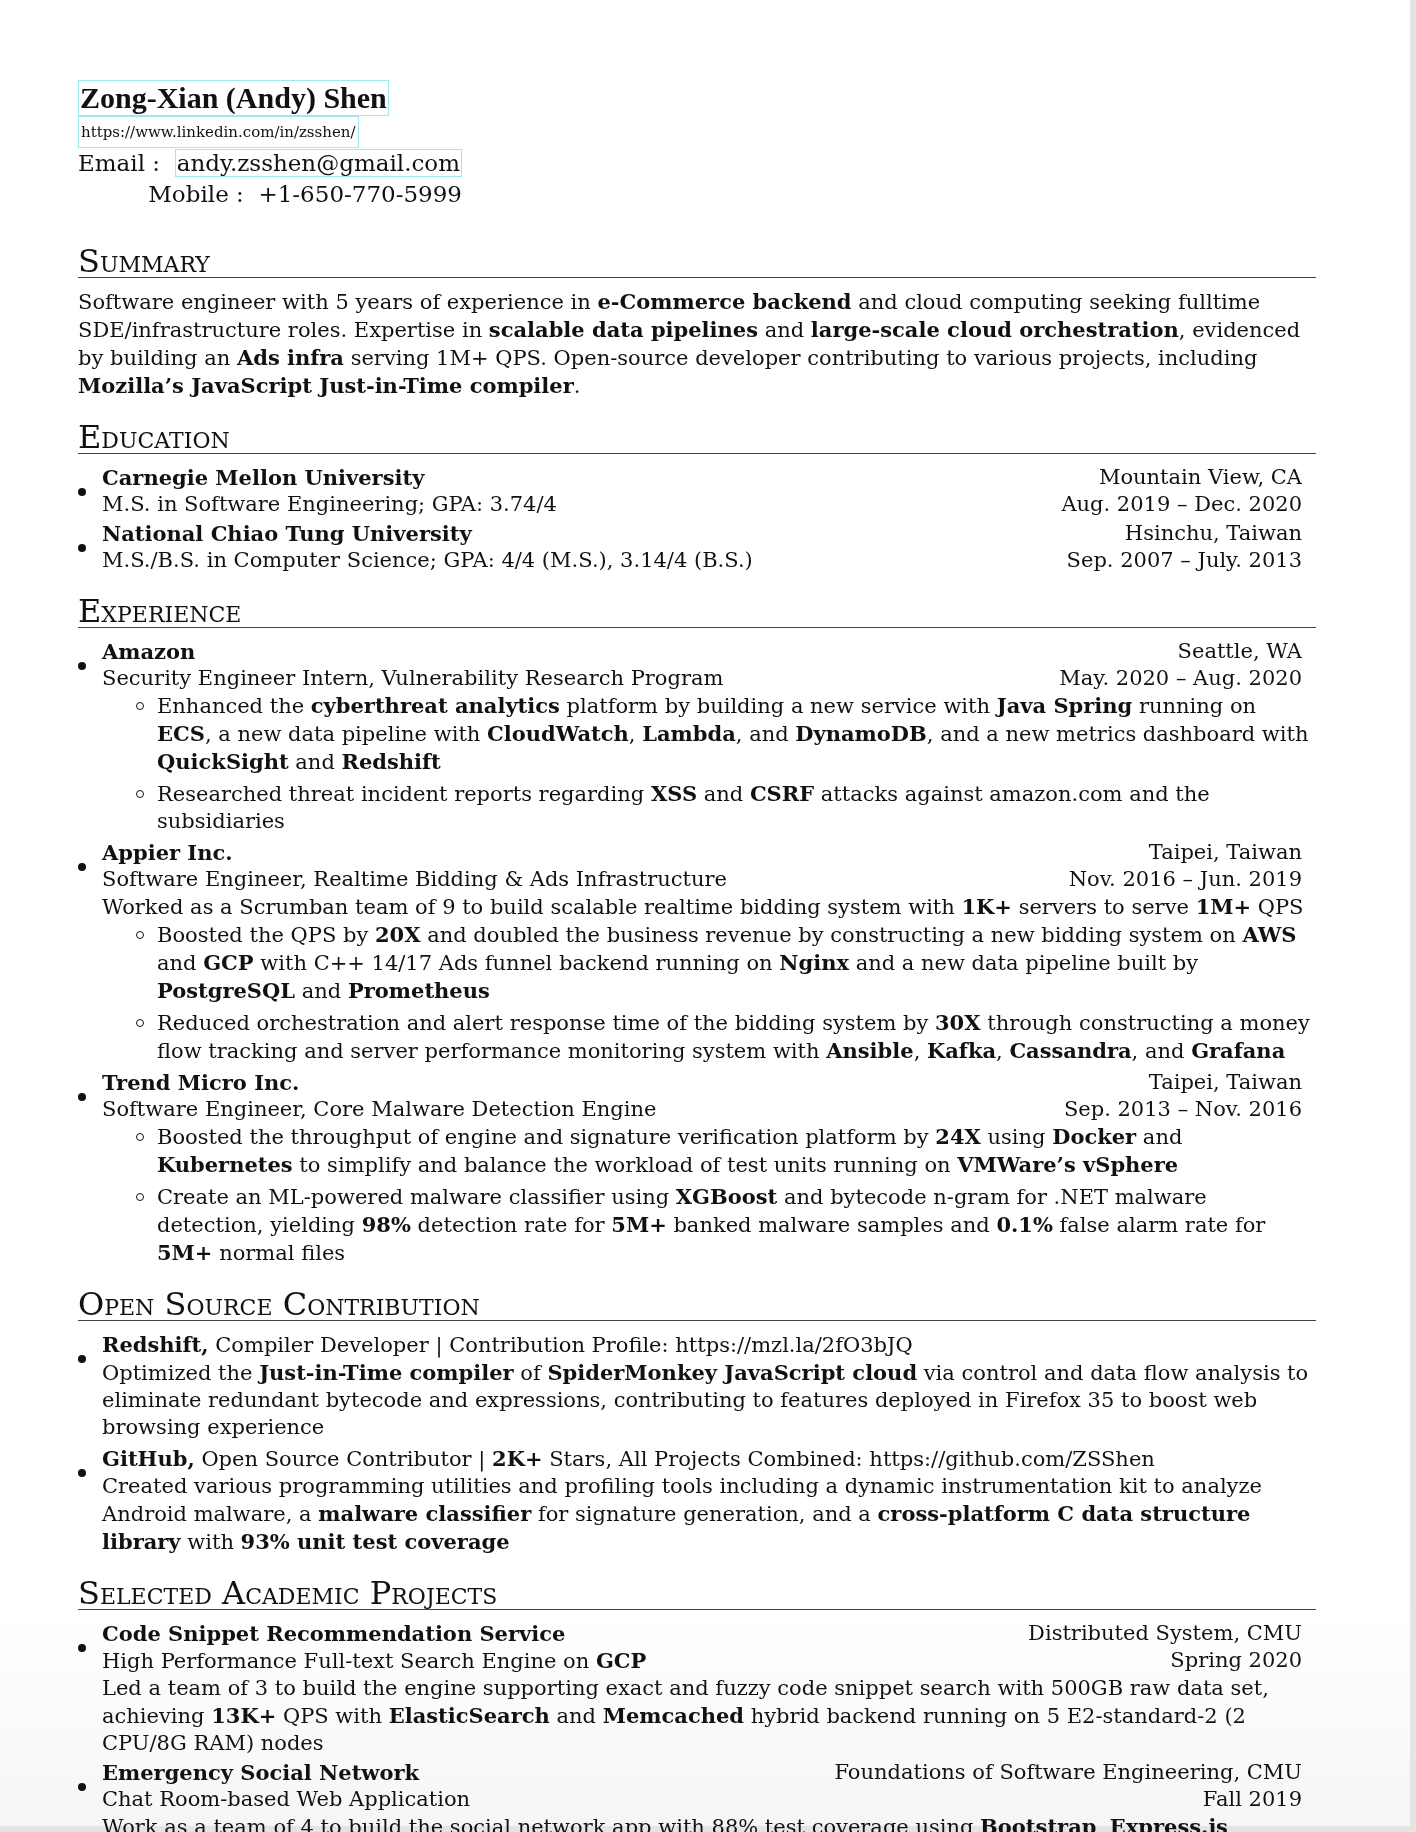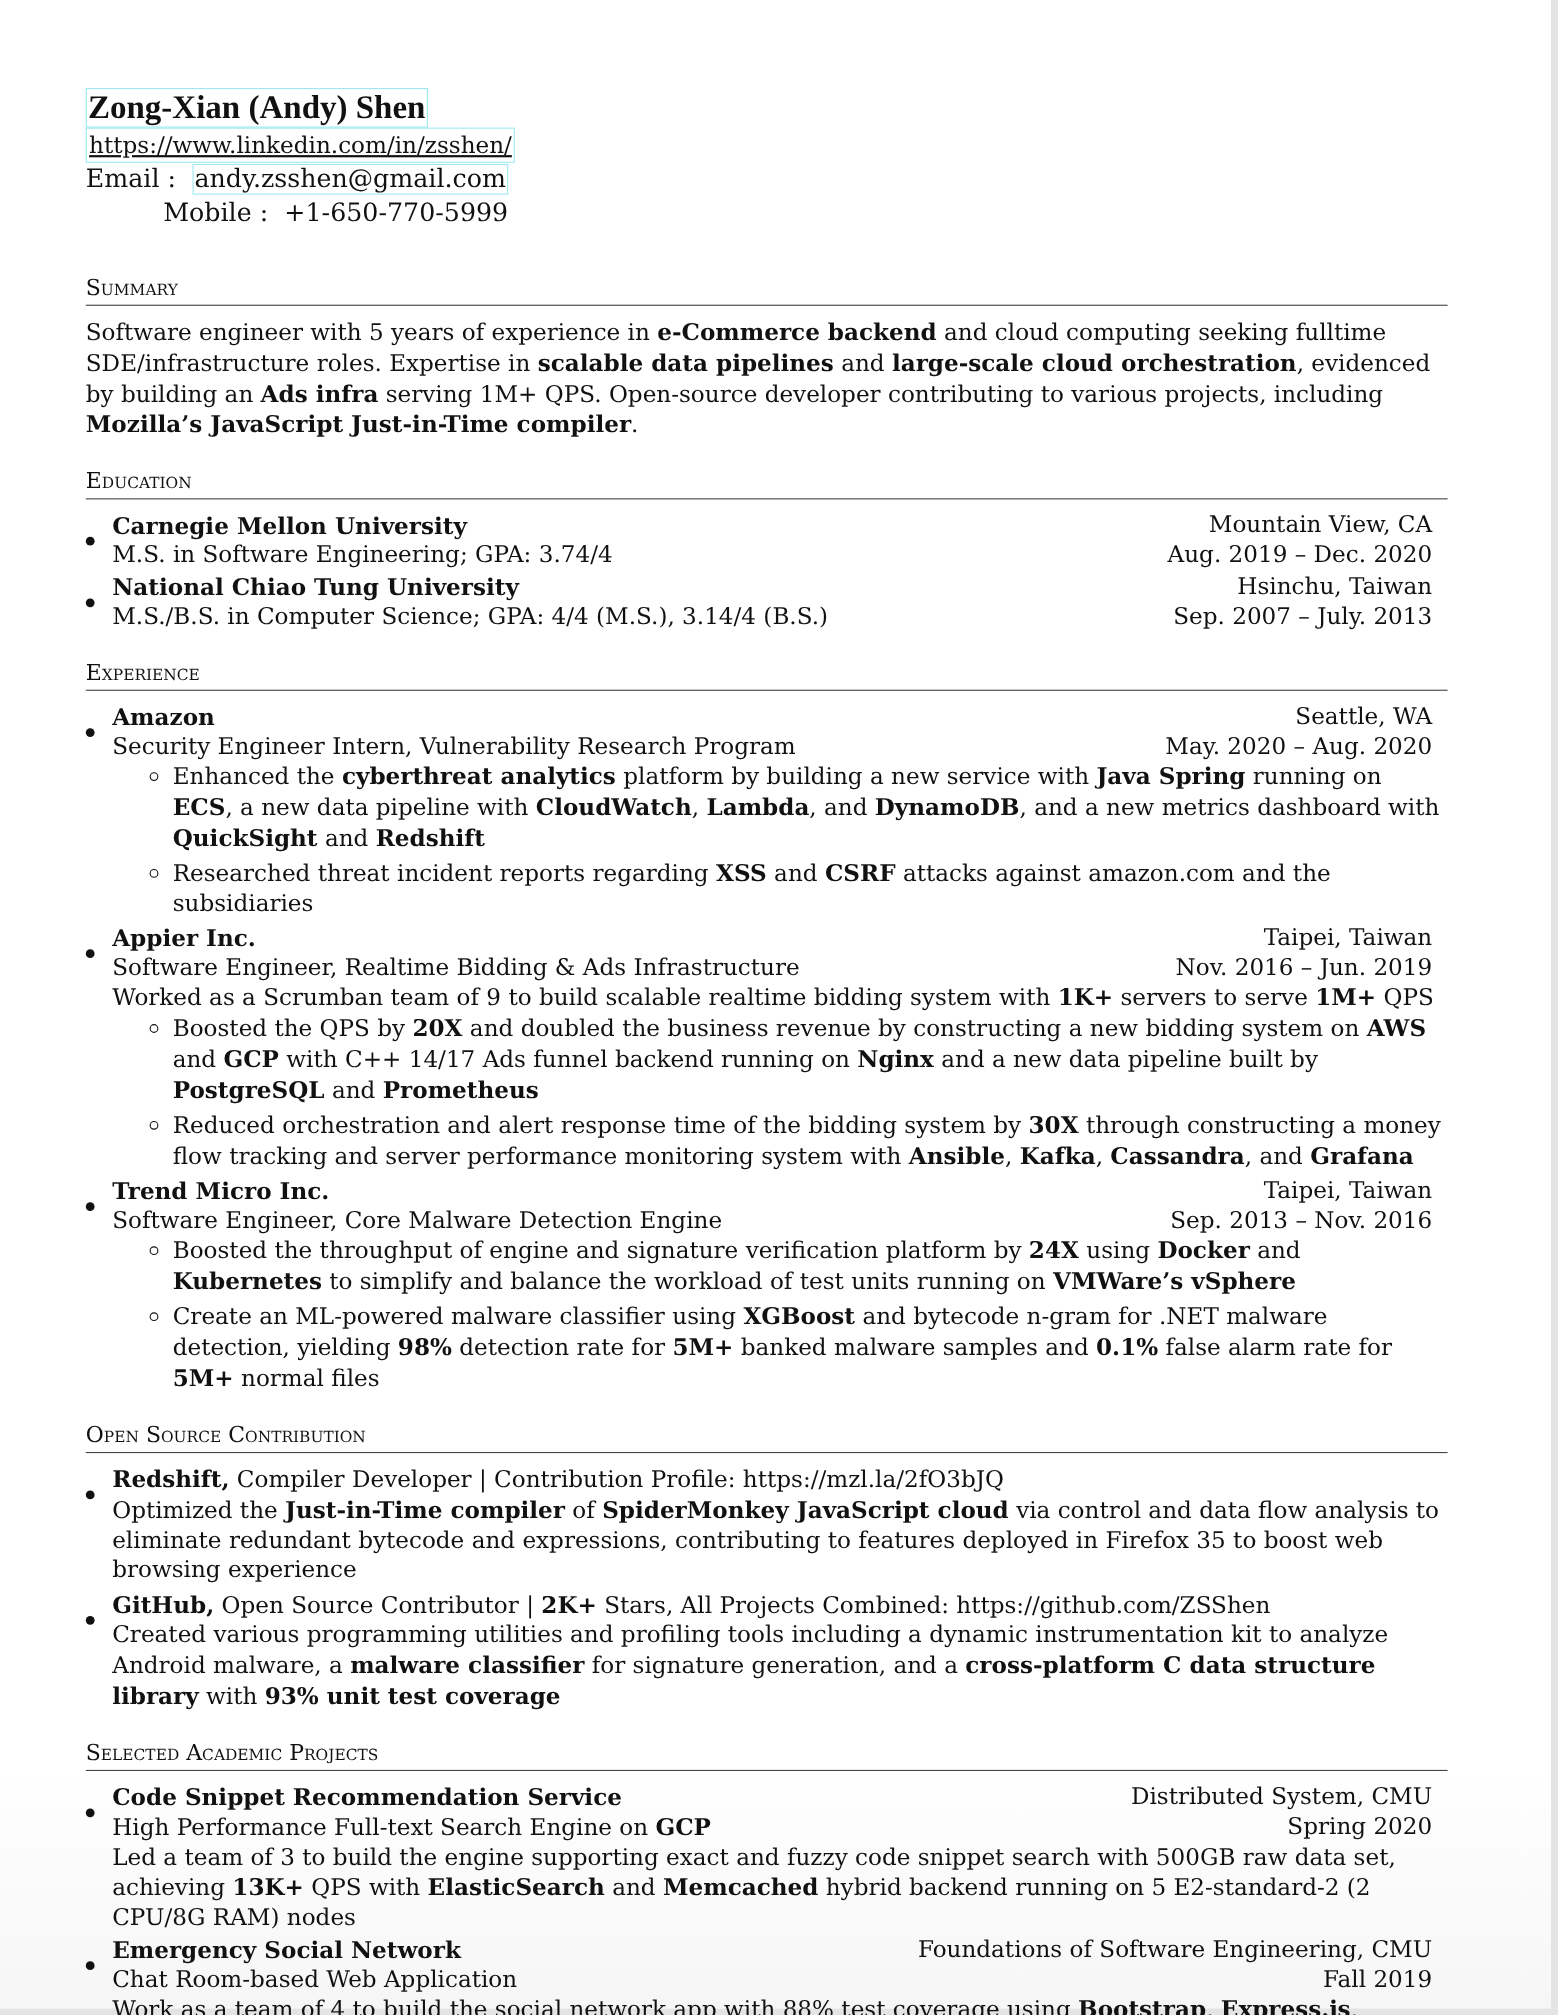--- a/index.html
+++ b/index.html
@@ -18,25 +18,25 @@
     padding: 80px 94px 0 78px;
     font-size: 21px;
     line-height: 27px;
   }
   .header { display: flex; justify-content: space-between; align-items: flex-start; margin-bottom: 36px; flex-direction: column; }
   .name {
     font-size: 30px; font-weight: bold; line-height: 34px;
     border: 1px solid #9ee9ef; display: inline-block; padding: 0 1px;
     font-family: "Liberation Serif", serif;
   }
-  .linkedin { border: 1px solid #9ee9ef; display: inline-block; padding: 0 2px; font-size: 21px; line-height: 30px; text-decoration: underline; }
+  .linkedin { border: 1px solid #9ee9ef; display: inline-block; padding: 0 2px; font-size: 15px; line-height: 30px; }
   .contact { text-align: right; font-size: 23px; line-height: 31px; }
   .contact .email { border: 1px solid #9ee9ef; padding: 0 1px; }
   .section-title {
-    font-variant: small-caps; font-size: 20px; line-height: 30px;
+    font-variant: small-caps; font-size: 32px; line-height: 30px;
     border-bottom: 1.5px solid #444; padding-bottom: 1px; margin: 0 0 10px 0;
   }
   .section { margin-bottom: 22px; }
   .entry { position: relative; padding-left: 24px; }
   .entry .dot {
     position: absolute; left: 0; top: 24px; width: 8px; height: 8px;
     background: #111; border-radius: 50%;
   }
   .row { display: flex; justify-content: space-between; }
   .row .right { padding-right: 14px; }

